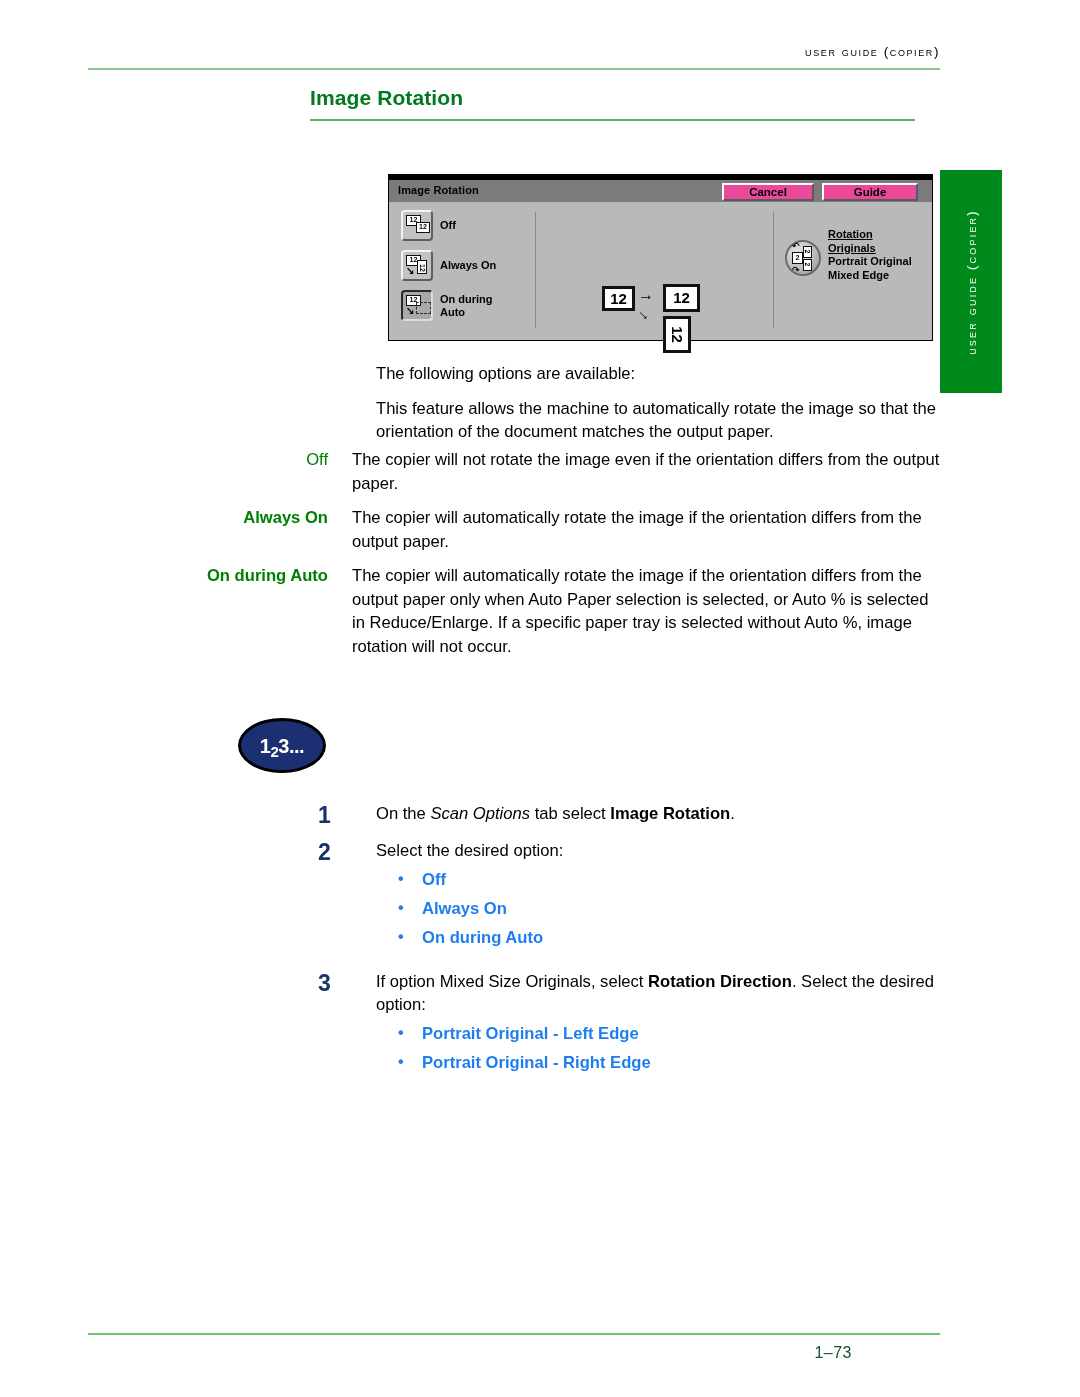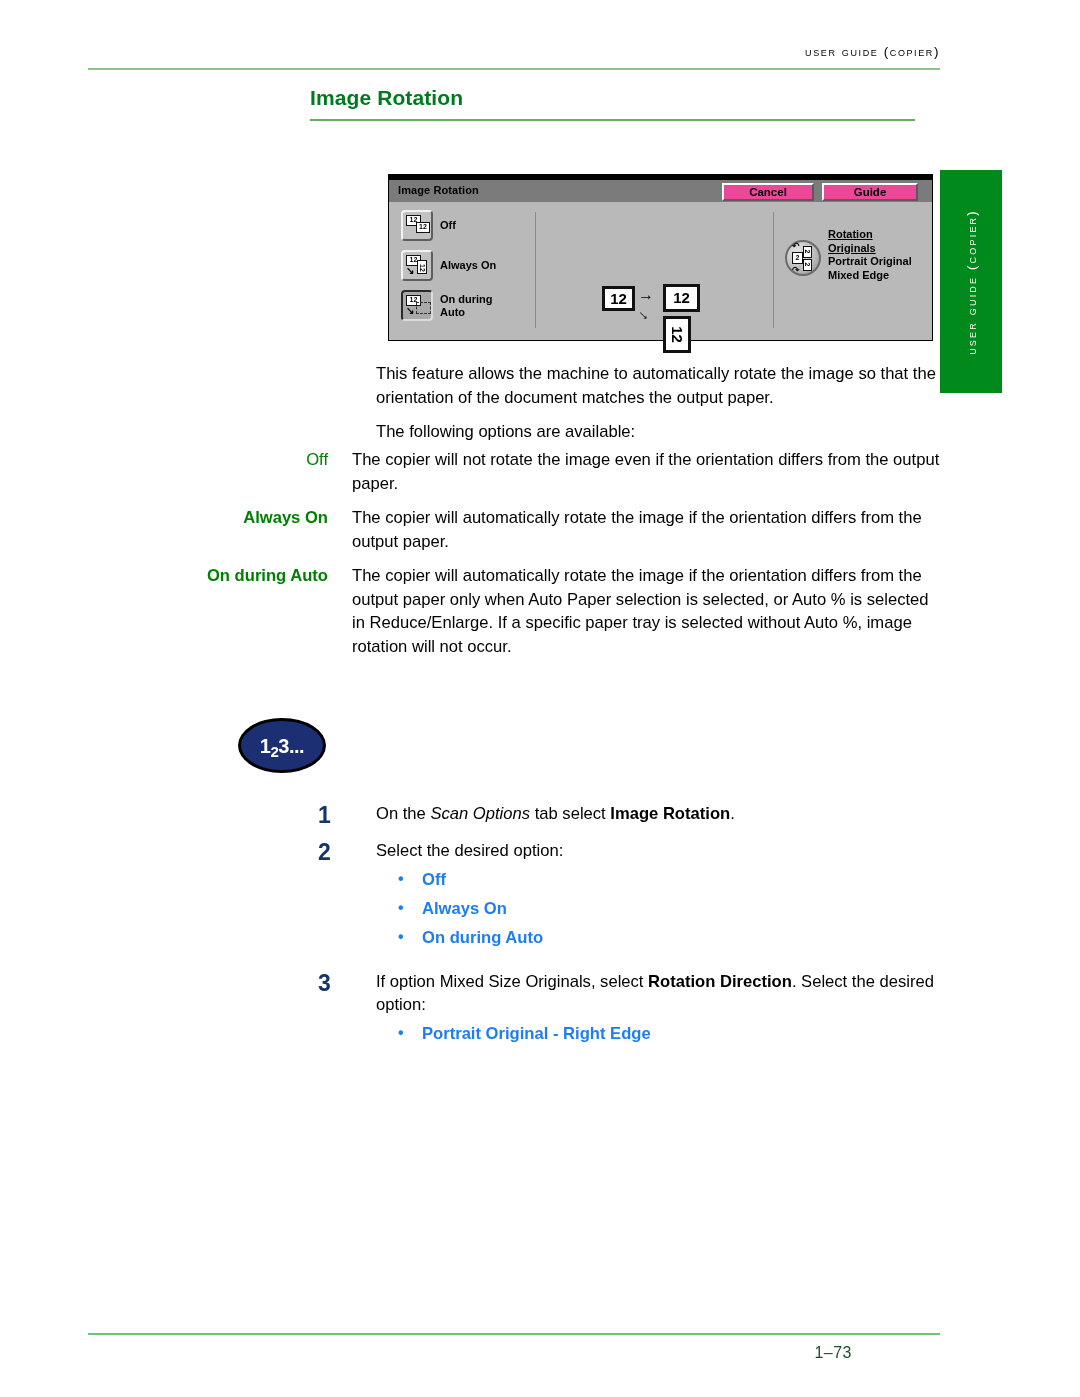--- a/index.html
+++ b/index.html
@@ -552,22 +552,22 @@
         <span class="u">Rotation</span>
         <span class="u">Originals</span>
         <span style="display:block">Portrait Original</span>
         <span style="display:block">Mixed Edge</span>
       </div>
     </div>
   </div>
 </div>
 
 <div class="prose">
+  <p>The following options are available:</p>
   <p>This feature allows the machine to automatically rotate the image so that the orientation of the document matches the output paper.</p>
-  <p>The following options are available:</p>
 </div>
 
 <div class="deflist">
   <div class="defrow">
     <div class="defterm plain">Off</div>
     <div class="defdesc">The copier will not rotate the image even if the orientation differs from the output paper.</div>
   </div>
   <div class="defrow">
     <div class="defterm">Always On</div>
     <div class="defdesc">The copier will automatically rotate the image if the orientation differs from the output paper.</div>
@@ -601,20 +601,21 @@
         <li>On during Auto</li>
       </ul>
     </div>
   </div>
 
   <div class="step" style="margin-top:14px;">
     <div class="step-num">3</div>
     <div class="step-body">
       <span>If option Mixed Size Originals, select </span><b>Rotation Direction</b><span>. Select the desired option:</span>
       <ul class="bullets">
+        <li>Portrait Original - Left Edge</li>
         <li>Portrait Original - Right Edge</li>
       </ul>
     </div>
   </div>
 
 </div>
 
 <div class="footer-rule"></div>
 <div class="footer-page">1–73</div>
 

